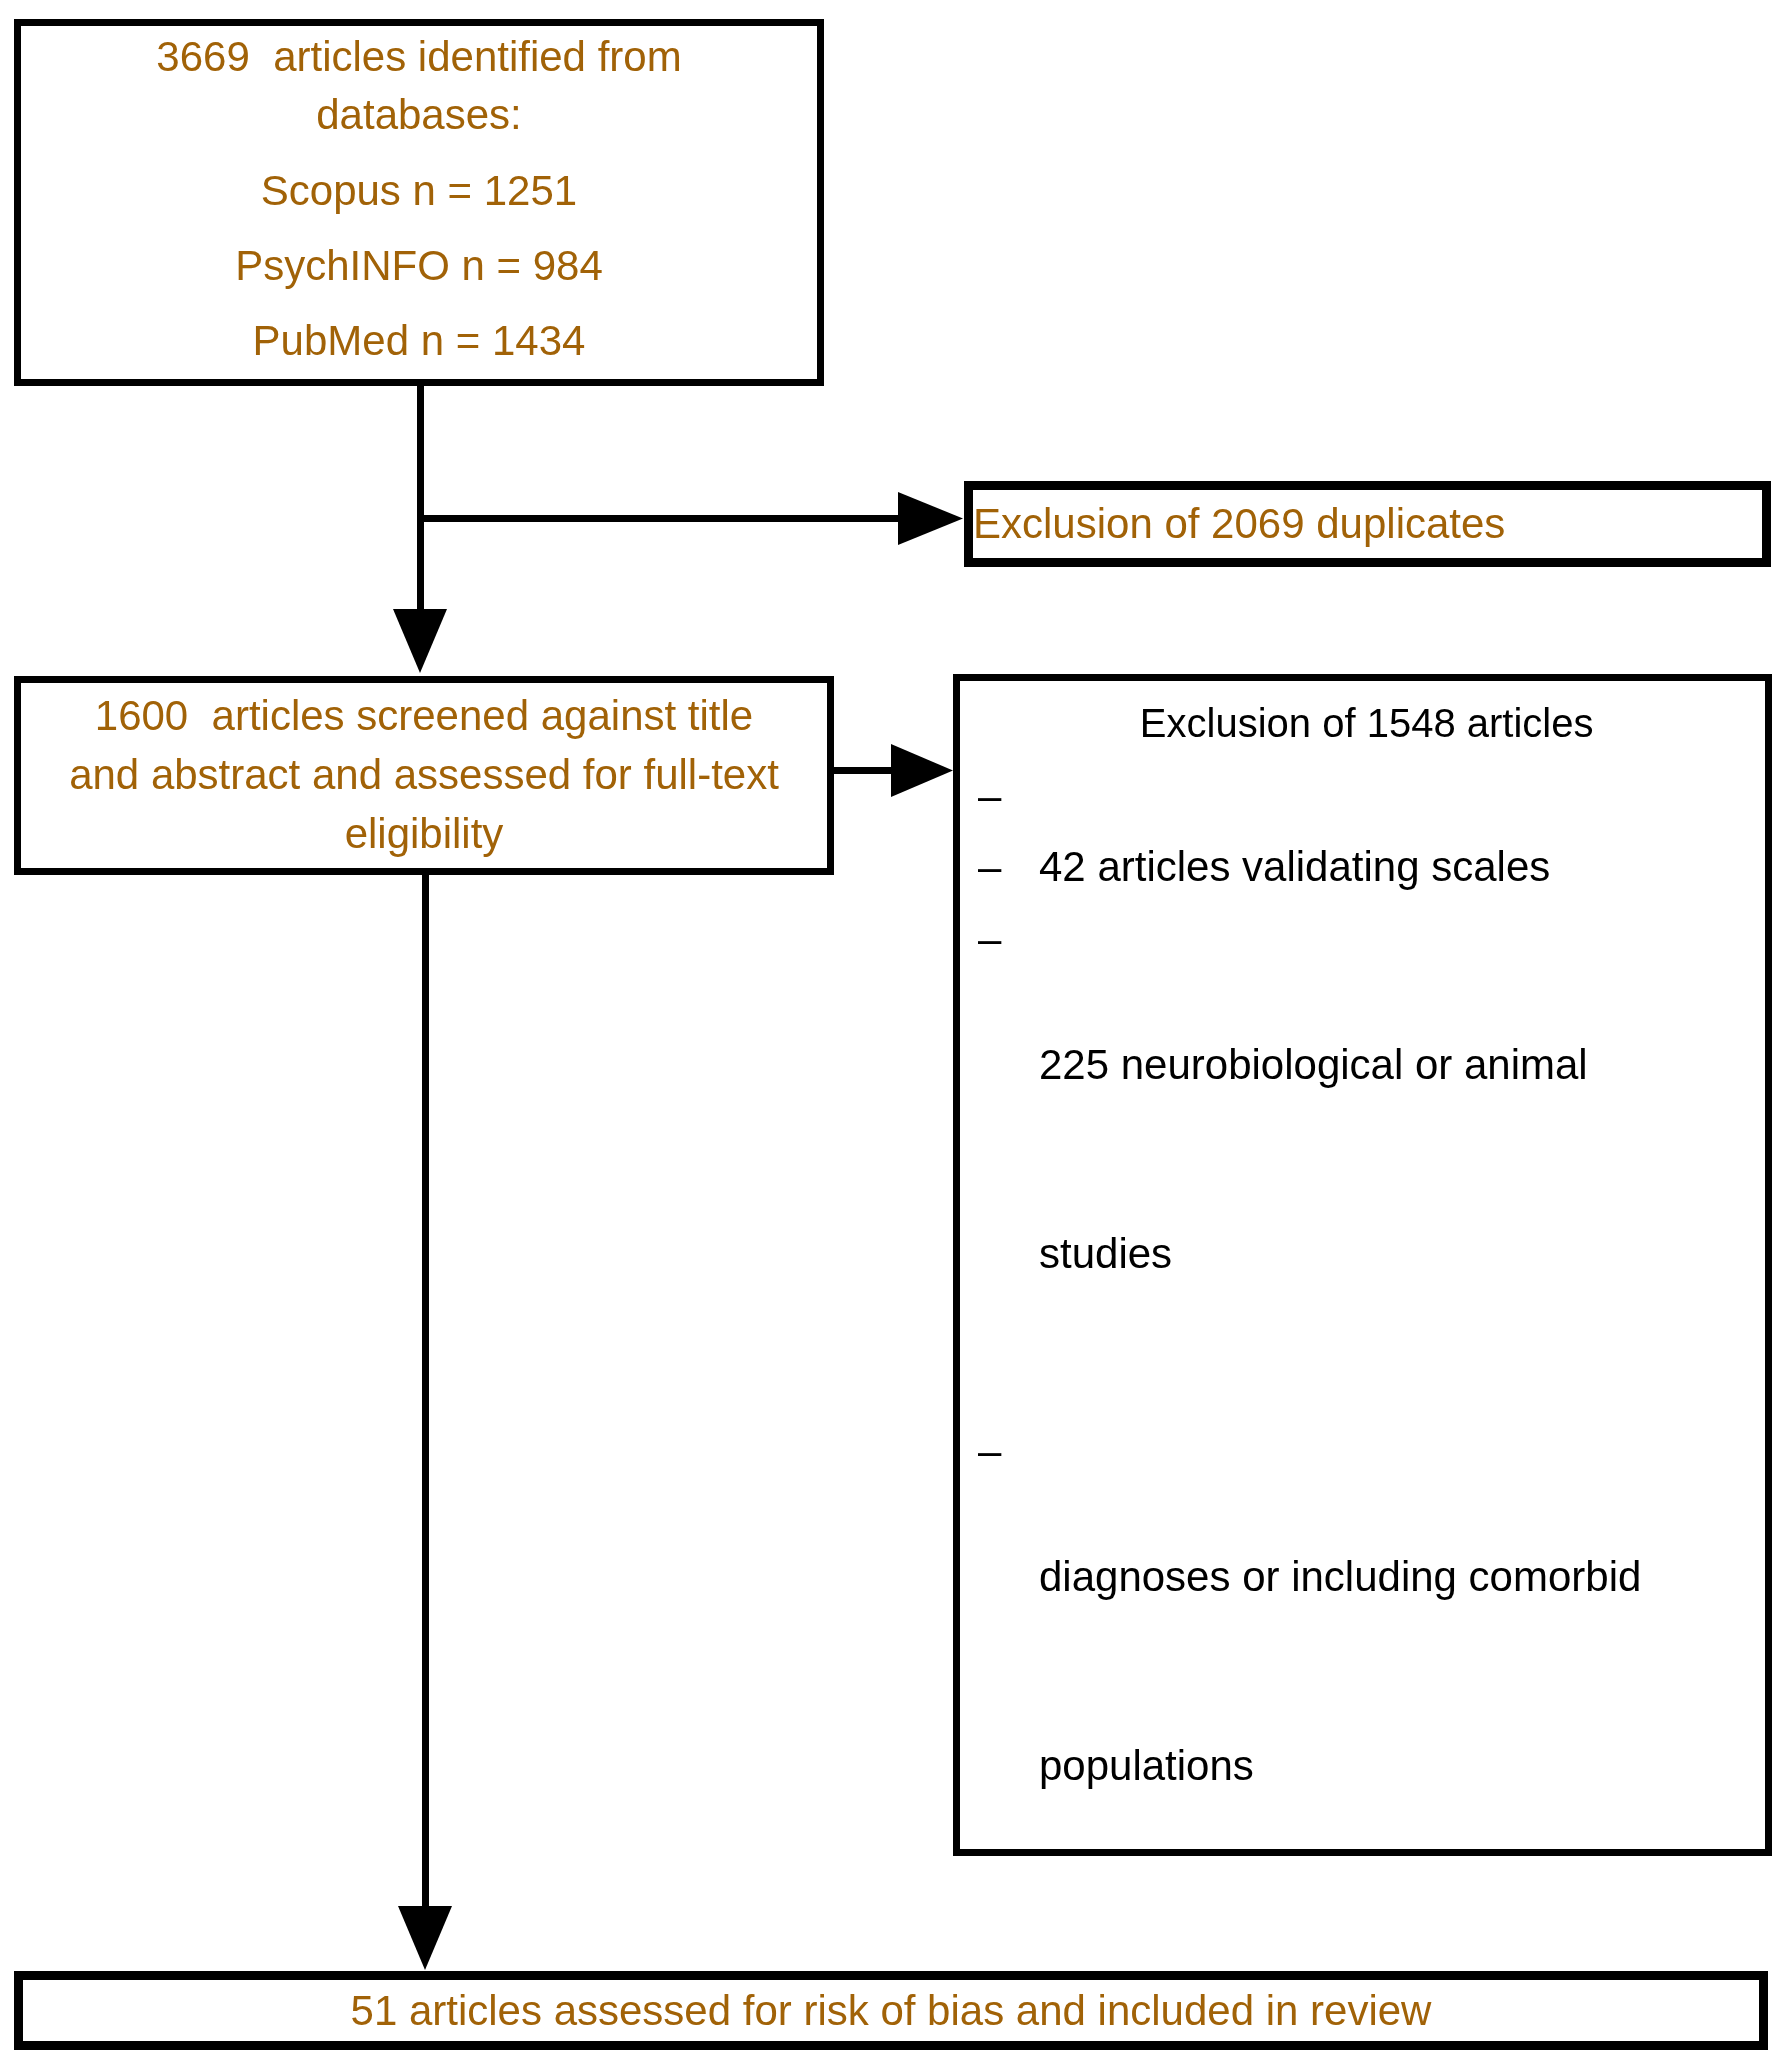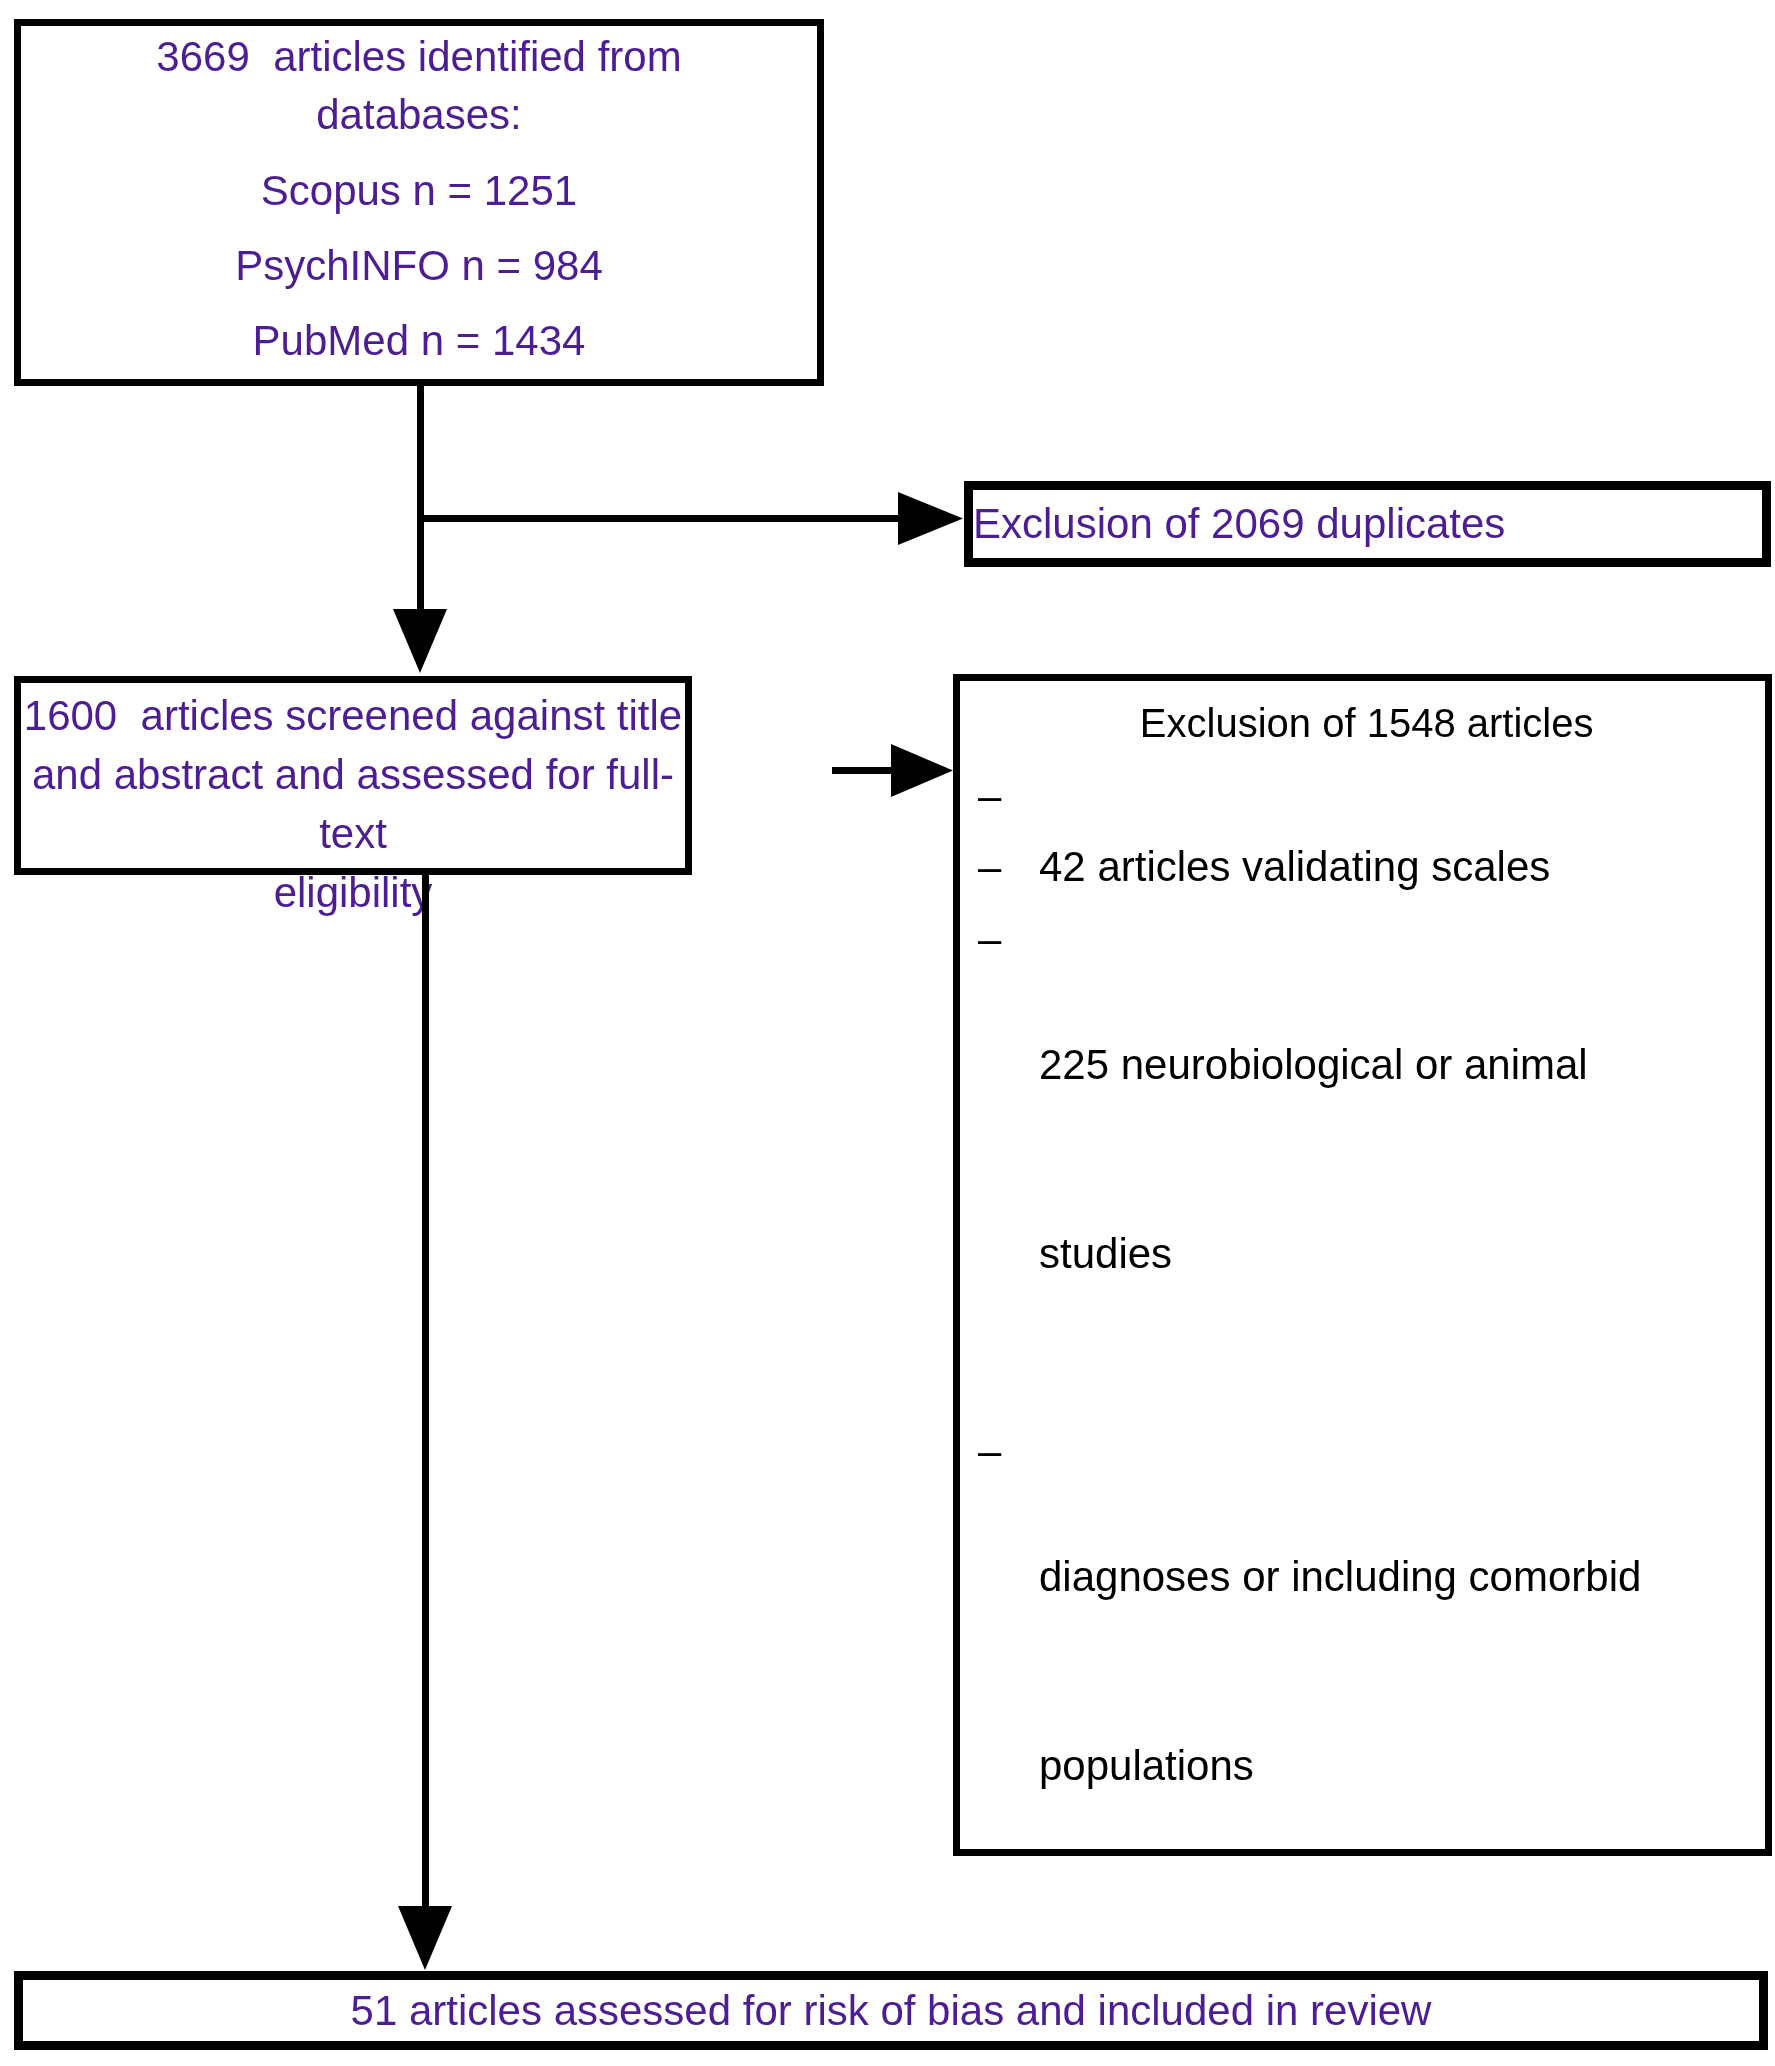--- a/index.html
+++ b/index.html
@@ -17,21 +17,21 @@
   }
   .box {
     position: absolute;
     box-sizing: border-box;
     background: #ffffff;
     border: 7.9px solid #000000;
   }
   .box.thick { border-width: 9px; }
   .t {
     font-size: 42px;
-    color: #4c1d95;
+    color: #a16207;
     white-space: pre-wrap;
   }
   .center { text-align: center; }
   
   .cline {
     position: absolute;
     background: #000000;
   }
   .ah {
     position: absolute;
@@ -44,21 +44,21 @@
   #box-identification { left: 14px; top: 19px; width: 810px; height: 367px; padding-top: 2.4px; }
   #box-identification .hl { line-height: 58px; }
   #box-identification .src { line-height: 75px; }
   #box-identification .src-block { margin-top: 8.5px; }
 
   
   #box-duplicates { left: 964px; top: 481px; width: 807px; height: 86px; }
   #box-duplicates .t { line-height: 68px; }
 
   
-  #box-screening { left: 14px; top: 676px; width: 678px; height: 199px; padding-top: 3px; }
+  #box-screening { left: 14px; top: 676px; width: 820px; height: 199px; padding-top: 3px; }
   #box-screening .t { line-height: 59px; }
 
   
   #box-exclusion { left: 953px; top: 674px; width: 819px; height: 1182px; padding: 11px 9.7px 0 18px; }
   #box-exclusion .ex-title { font-size: 40px; line-height: 63px; margin-bottom: 8.5px; white-space: pre-wrap; text-align: center; }
   #box-exclusion .li { display: flex; margin-bottom: 8.5px; }
   #box-exclusion .dash { flex: none; width: 61px; font-size: 42px; line-height: 63px; }
   #box-exclusion .li-t { font-size: 42px; line-height: 63px; white-space: pre-wrap; }
 
   

